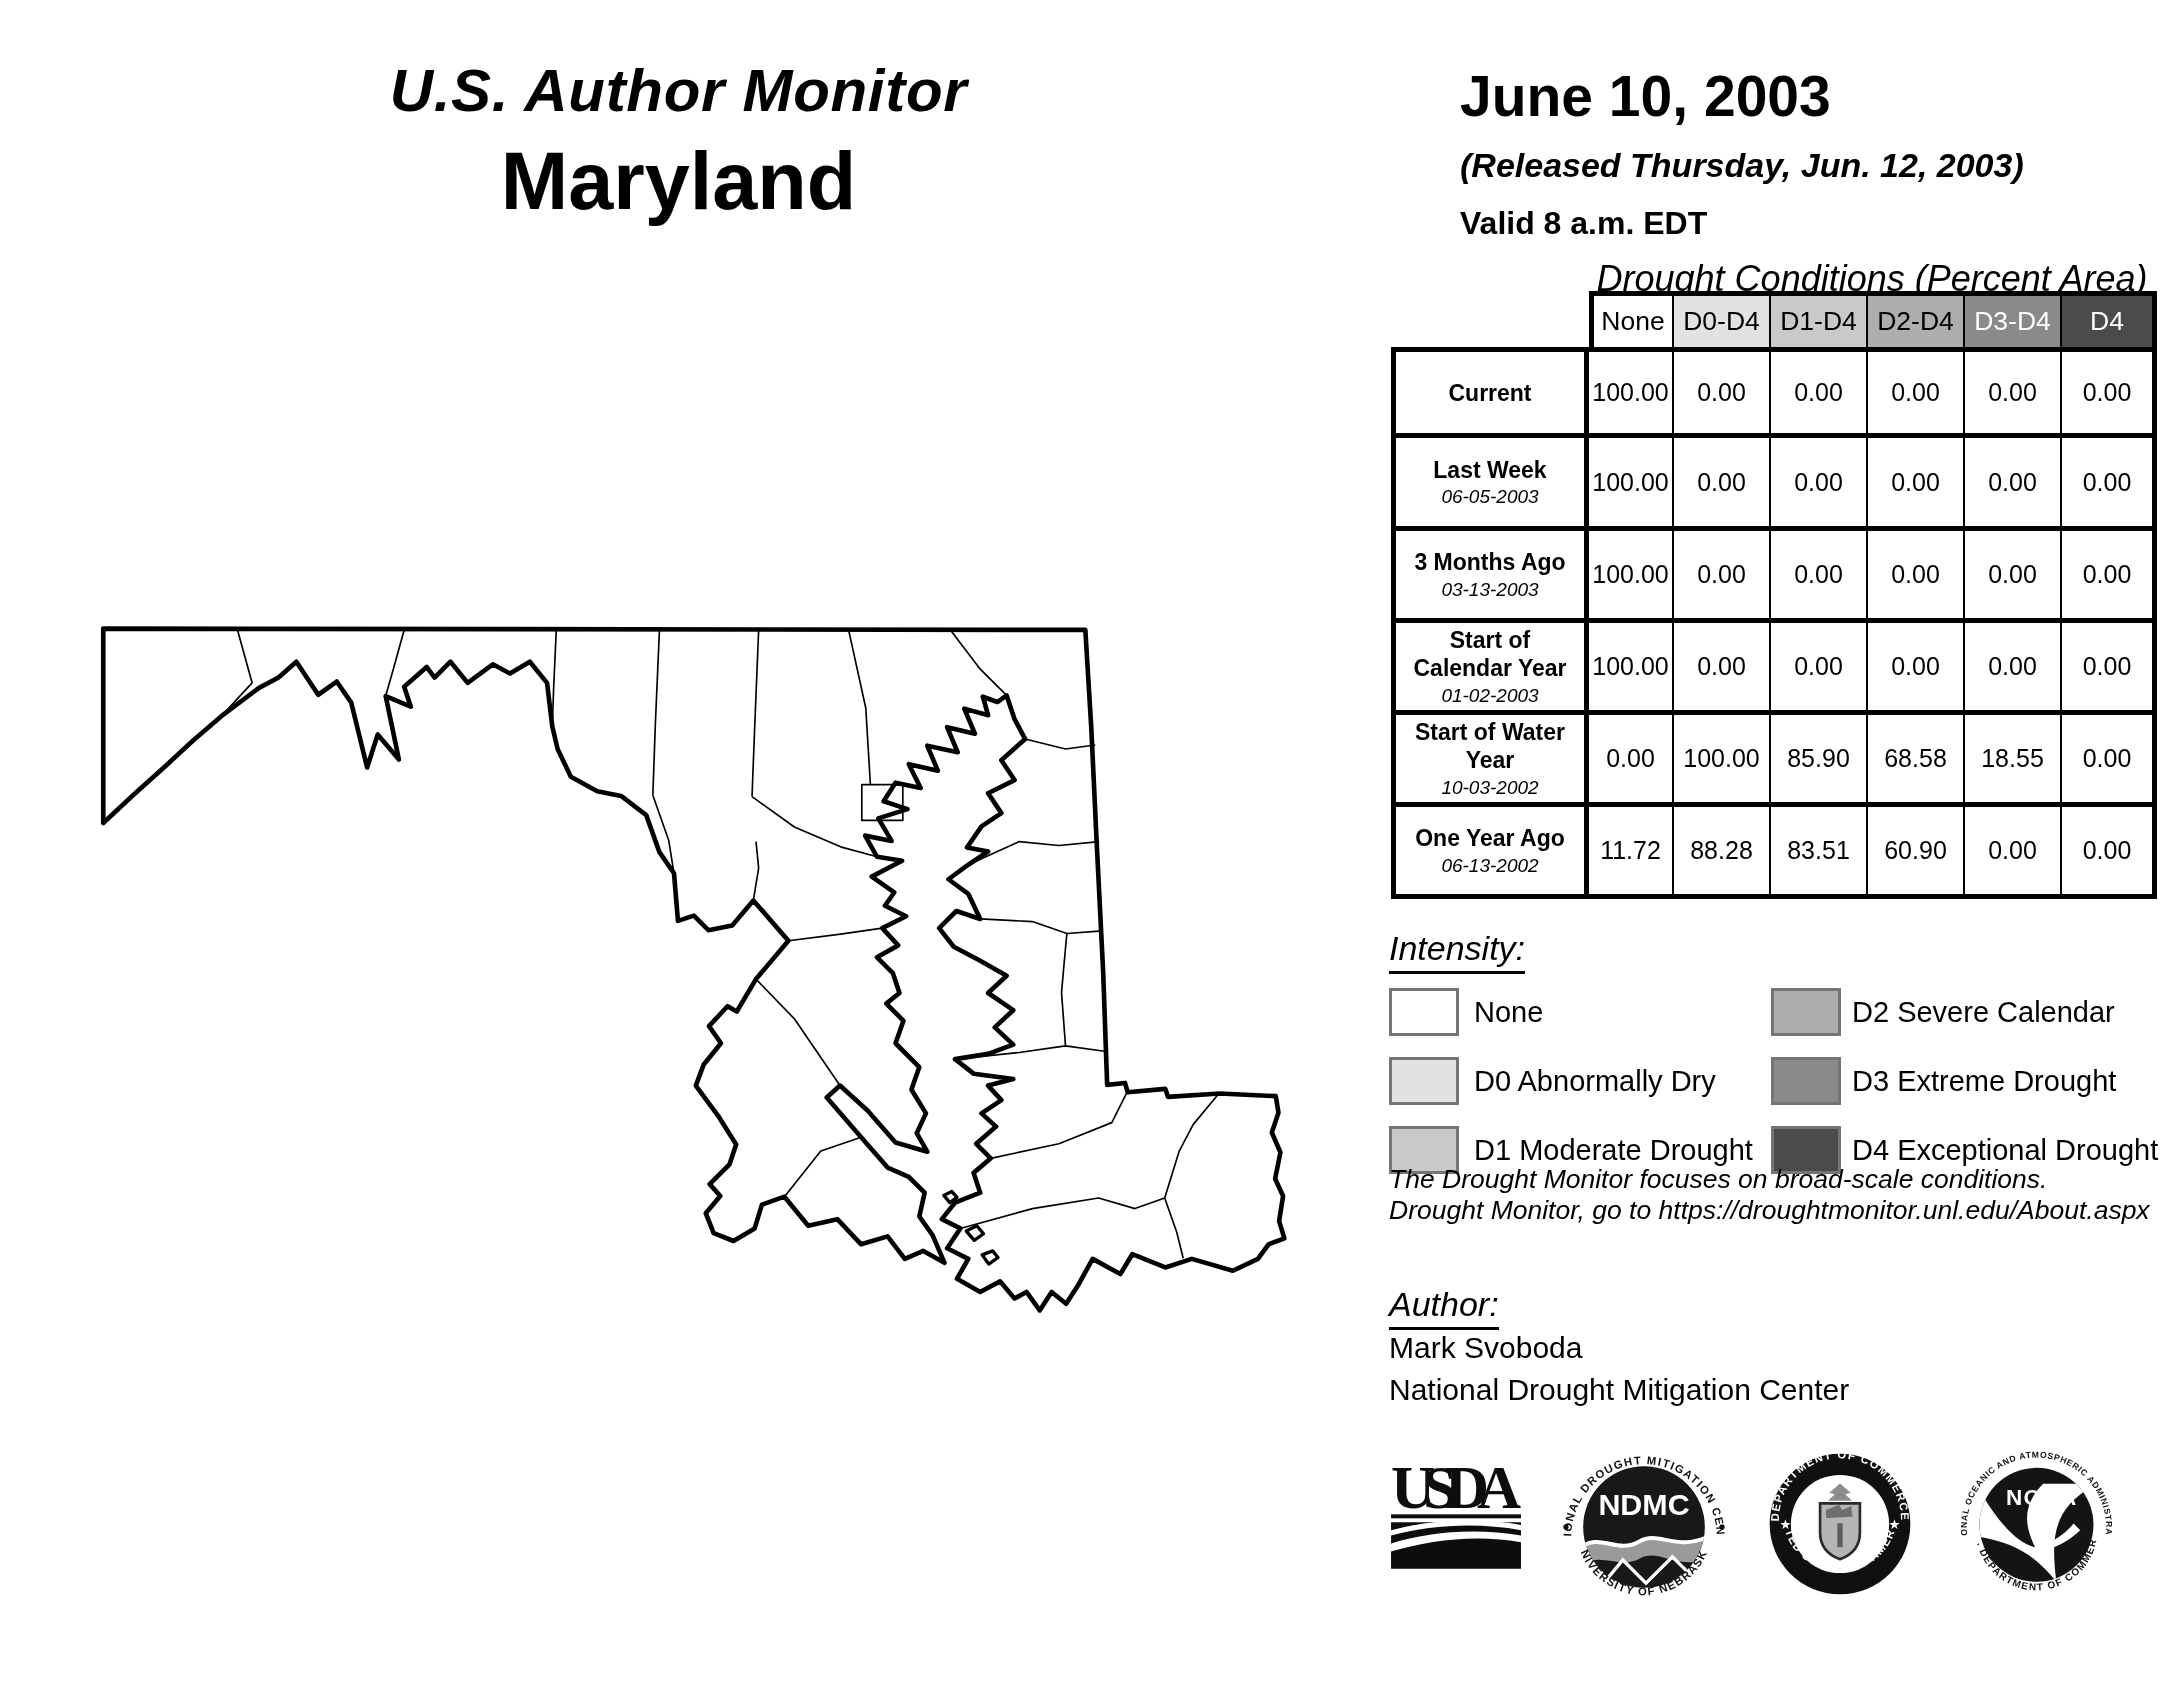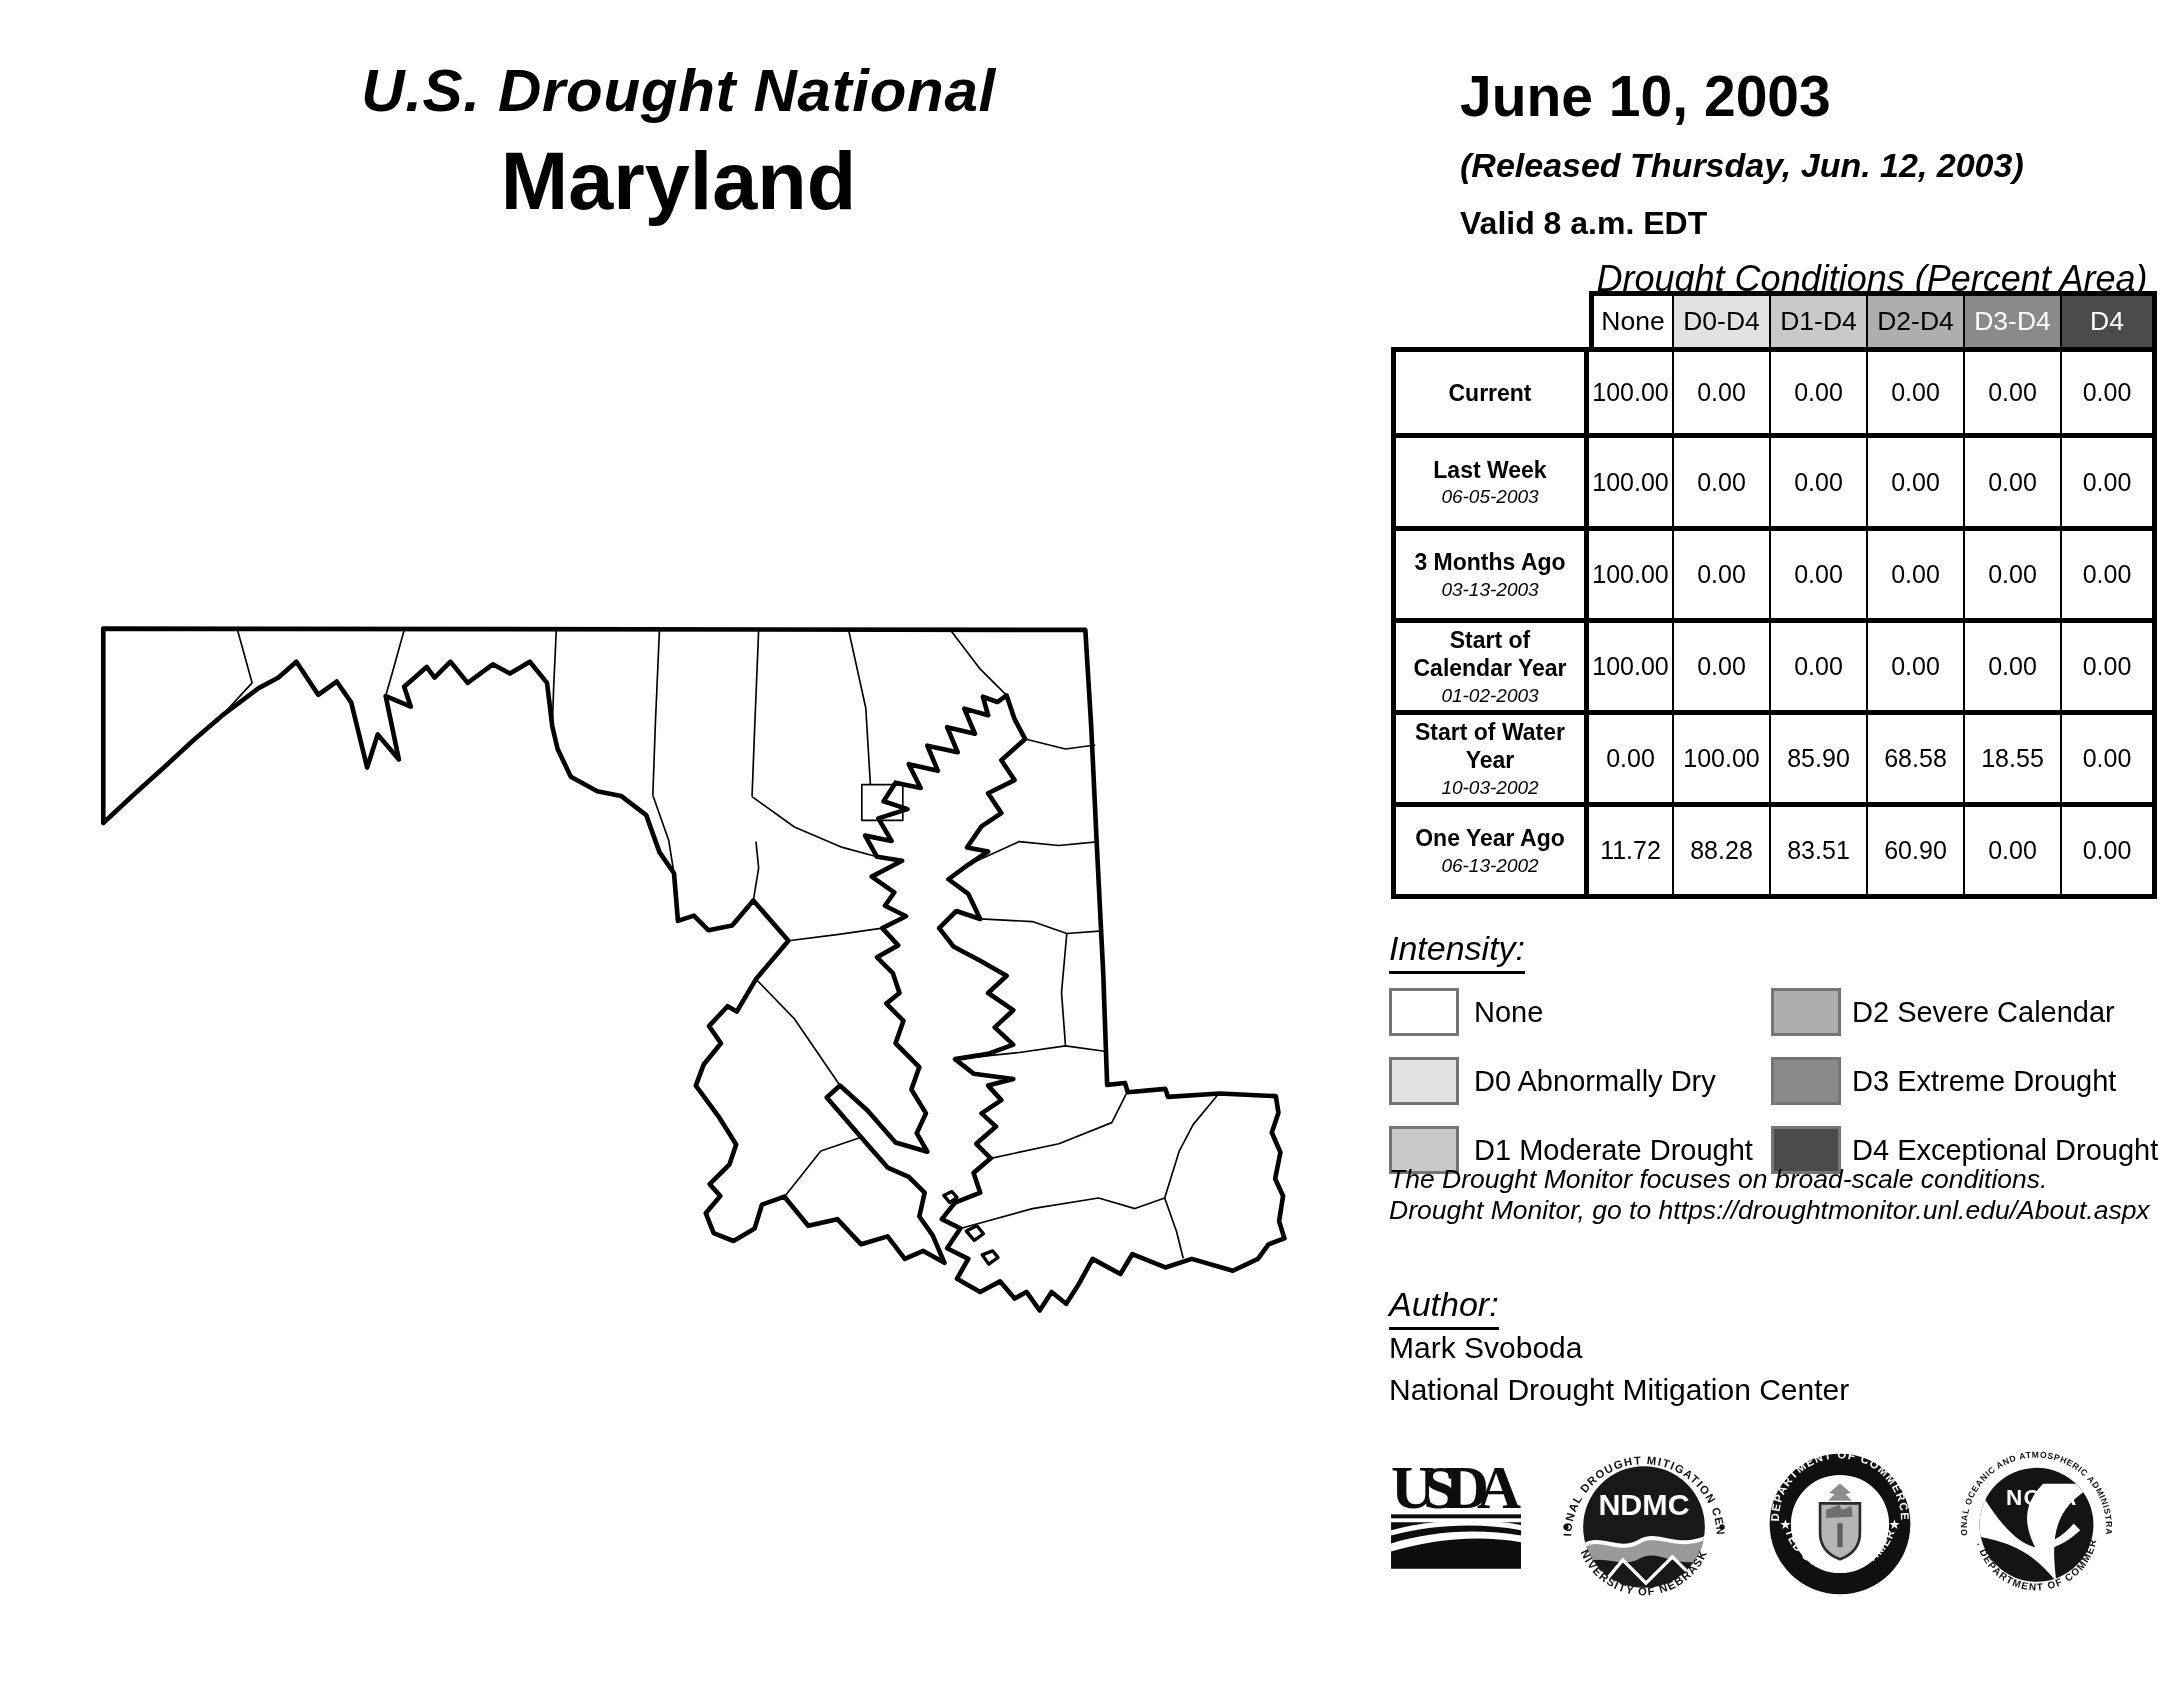--- a/index.html
+++ b/index.html
@@ -66,21 +66,21 @@
   .site-url { left:1391px; top:1688px; width:767px; text-align:center;
               font-size:44px; font-weight:bold; letter-spacing:0.7px; }
   .usda-word { font-family:"Liberation Serif", serif; font-weight:bold; }
 
   svg text { font-family:"Liberation Sans", sans-serif; }
 </style>
 </head>
 <body>
 
 <div class="abs title-block">
-  <div class="title-line1">U.S. Drought National</div>
+  <div class="title-line1">U.S. Author Monitor</div>
   <div class="title-line2">Maryland</div>
 </div>
 
 <div class="abs date-block">
   <div class="date-main">June 10, 2003</div>
   <div class="date-released">(Released Thursday, Jun. 12, 2003)</div>
   <div class="date-valid">Valid 8 a.m. EDT</div>
 </div>
 
 <svg class="abs" style="left:93px; top:622px;" width="1201" height="701" viewBox="0 0 1815 1060">

